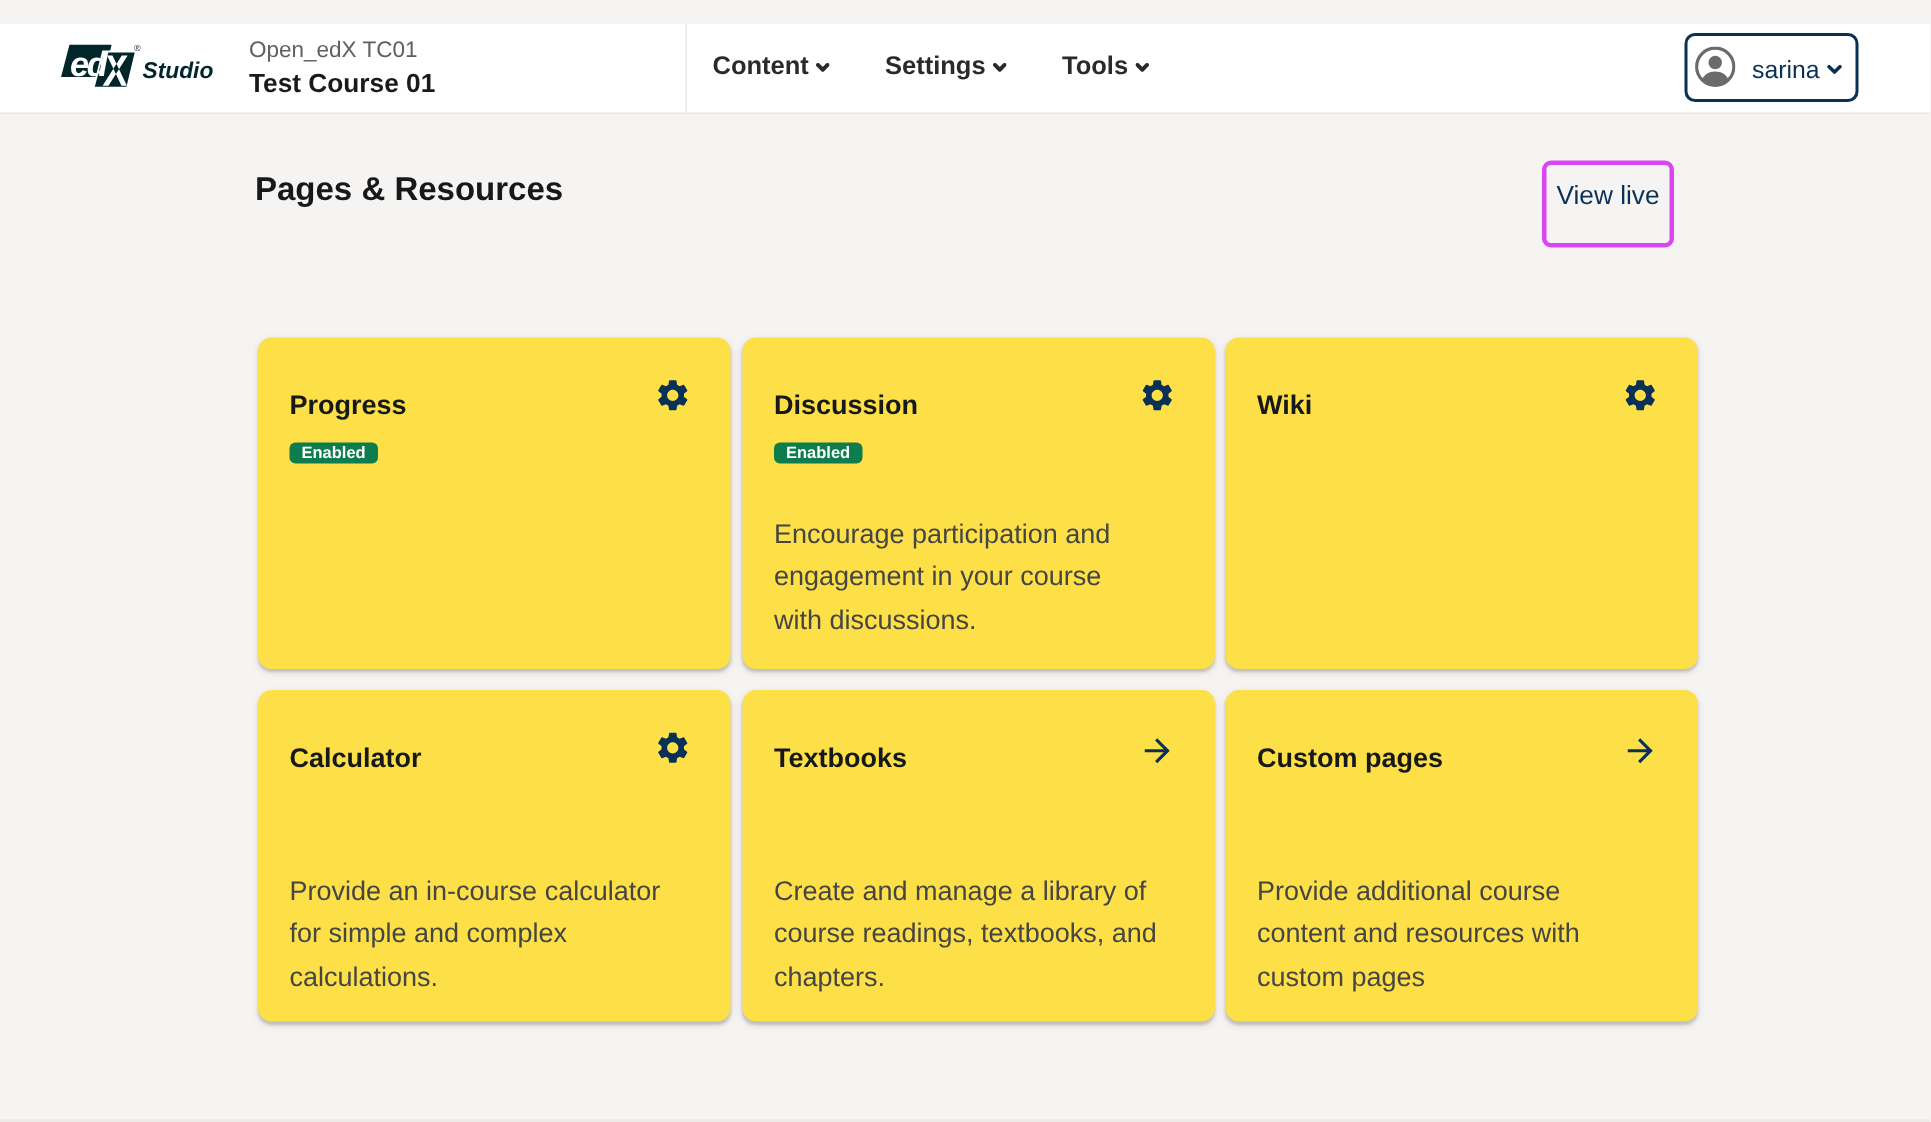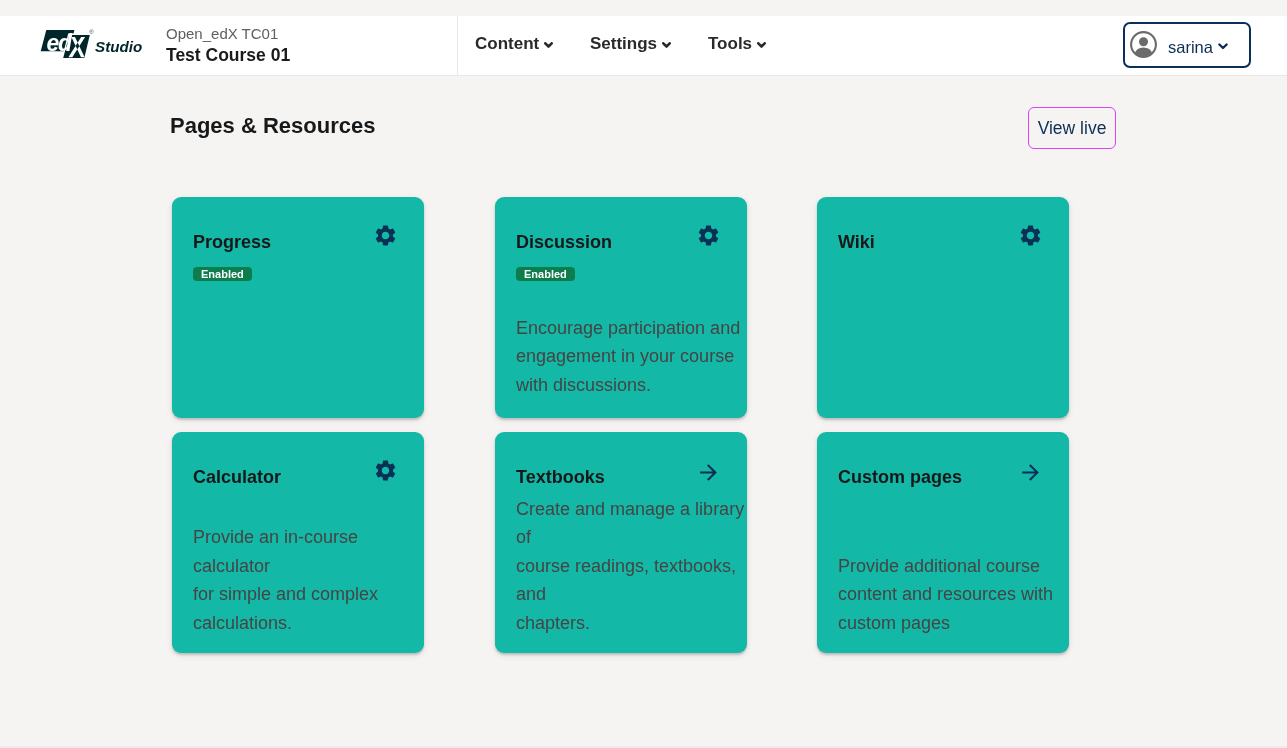--- a/index.html
+++ b/index.html
@@ -6,28 +6,28 @@
   html,body { width:1287px; height:748px; overflow:hidden; }
   body { font-family:"Liberation Sans", sans-serif; background:#F6F4F2; position:relative; }
 
   
   #hdr { position:absolute; left:0; top:16px; width:1287px; height:60px; background:#fff; border-bottom:1px solid #EAE7E5; }
   #sep { position:absolute; left:457px; top:0; width:1px; height:59px; background:#EAE7E5; }
   .crs1 { position:absolute; left:166px; top:10px; font-size:15px; color:#606060; line-height:16px;}
   .crs2 { position:absolute; left:166px; top:30px; font-size:17.5px; font-weight:700; color:#1a1a1a; line-height:18px;}
   .nav { position:absolute; top:19px; font-size:17px; font-weight:600; color:#2a2a2a; line-height:17px; }
   .nav svg { margin-left:5px; margin-bottom:1px; }
-  #ava { position:absolute; left:1123px; top:6px; width:128px; height:46px; border:2px solid #0A3055; border-radius:7px; background:#fff; }
+  #ava { position:absolute; left:1123px; top:6px; width:116px; height:46px; border:2px solid #0A3055; border-radius:7px; background:#fff; }
   #ava .nm { position:absolute; left:43px; top:14px; font-size:16.5px; color:#0A3055; line-height:18px; }
 
   
   h1 { position:absolute; left:170px; top:112px; font-size:22px; font-weight:700; color:#16181a; line-height:28px; }
-  #viewlive { position:absolute; left:1028px; top:107px; width:88px; height:42px; border:1px solid #d946ef; border-radius:6px; color:#0A3055; font-size:17.5px; text-align:center; line-height:40px; }
+  #viewlive { position:absolute; left:1028px; top:107px; width:88px; height:58px; border:3px solid #d946ef; border-radius:6px; color:#0A3055; font-size:17.5px; text-align:center; line-height:40px; }
 
-  .card { position:absolute; width:252px; height:221px; background:#14b8a6; border-radius:9px; box-shadow:0 2px 2px rgba(0,0,0,.16), 0 2px 6px rgba(0,0,0,.10); }
+  .card { position:absolute; width:315px; height:221px; background:#fde047; border-radius:9px; box-shadow:0 2px 2px rgba(0,0,0,.16), 0 2px 6px rgba(0,0,0,.10);margin-top:28px; }
   .card .tt { position:absolute; left:21px; top:34px; font-size:18px; font-weight:700; color:#16181a; line-height:22px; }
   .card .ic { position:absolute; right:26px; top:26px; width:25px; height:25px; }
   .badge { position:absolute; left:21px; top:70px; height:14px; background:#0D7D4D; color:#fff; font-size:11px; font-weight:700; line-height:14px; padding:0 8px; border-radius:4px; }
   .desc { position:absolute; left:21px; bottom:19px; font-size:18px; line-height:28.4px; color:#454545; }
   .r2 .desc { bottom:16px; }
 </style>
 </head>
 <body>
 
 <div id="hdr">

